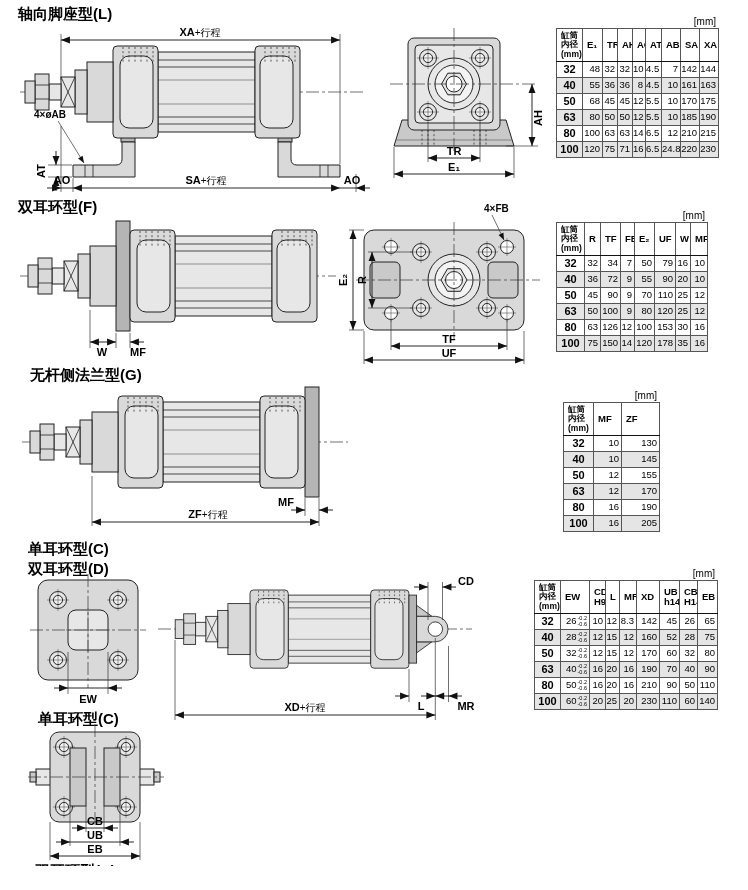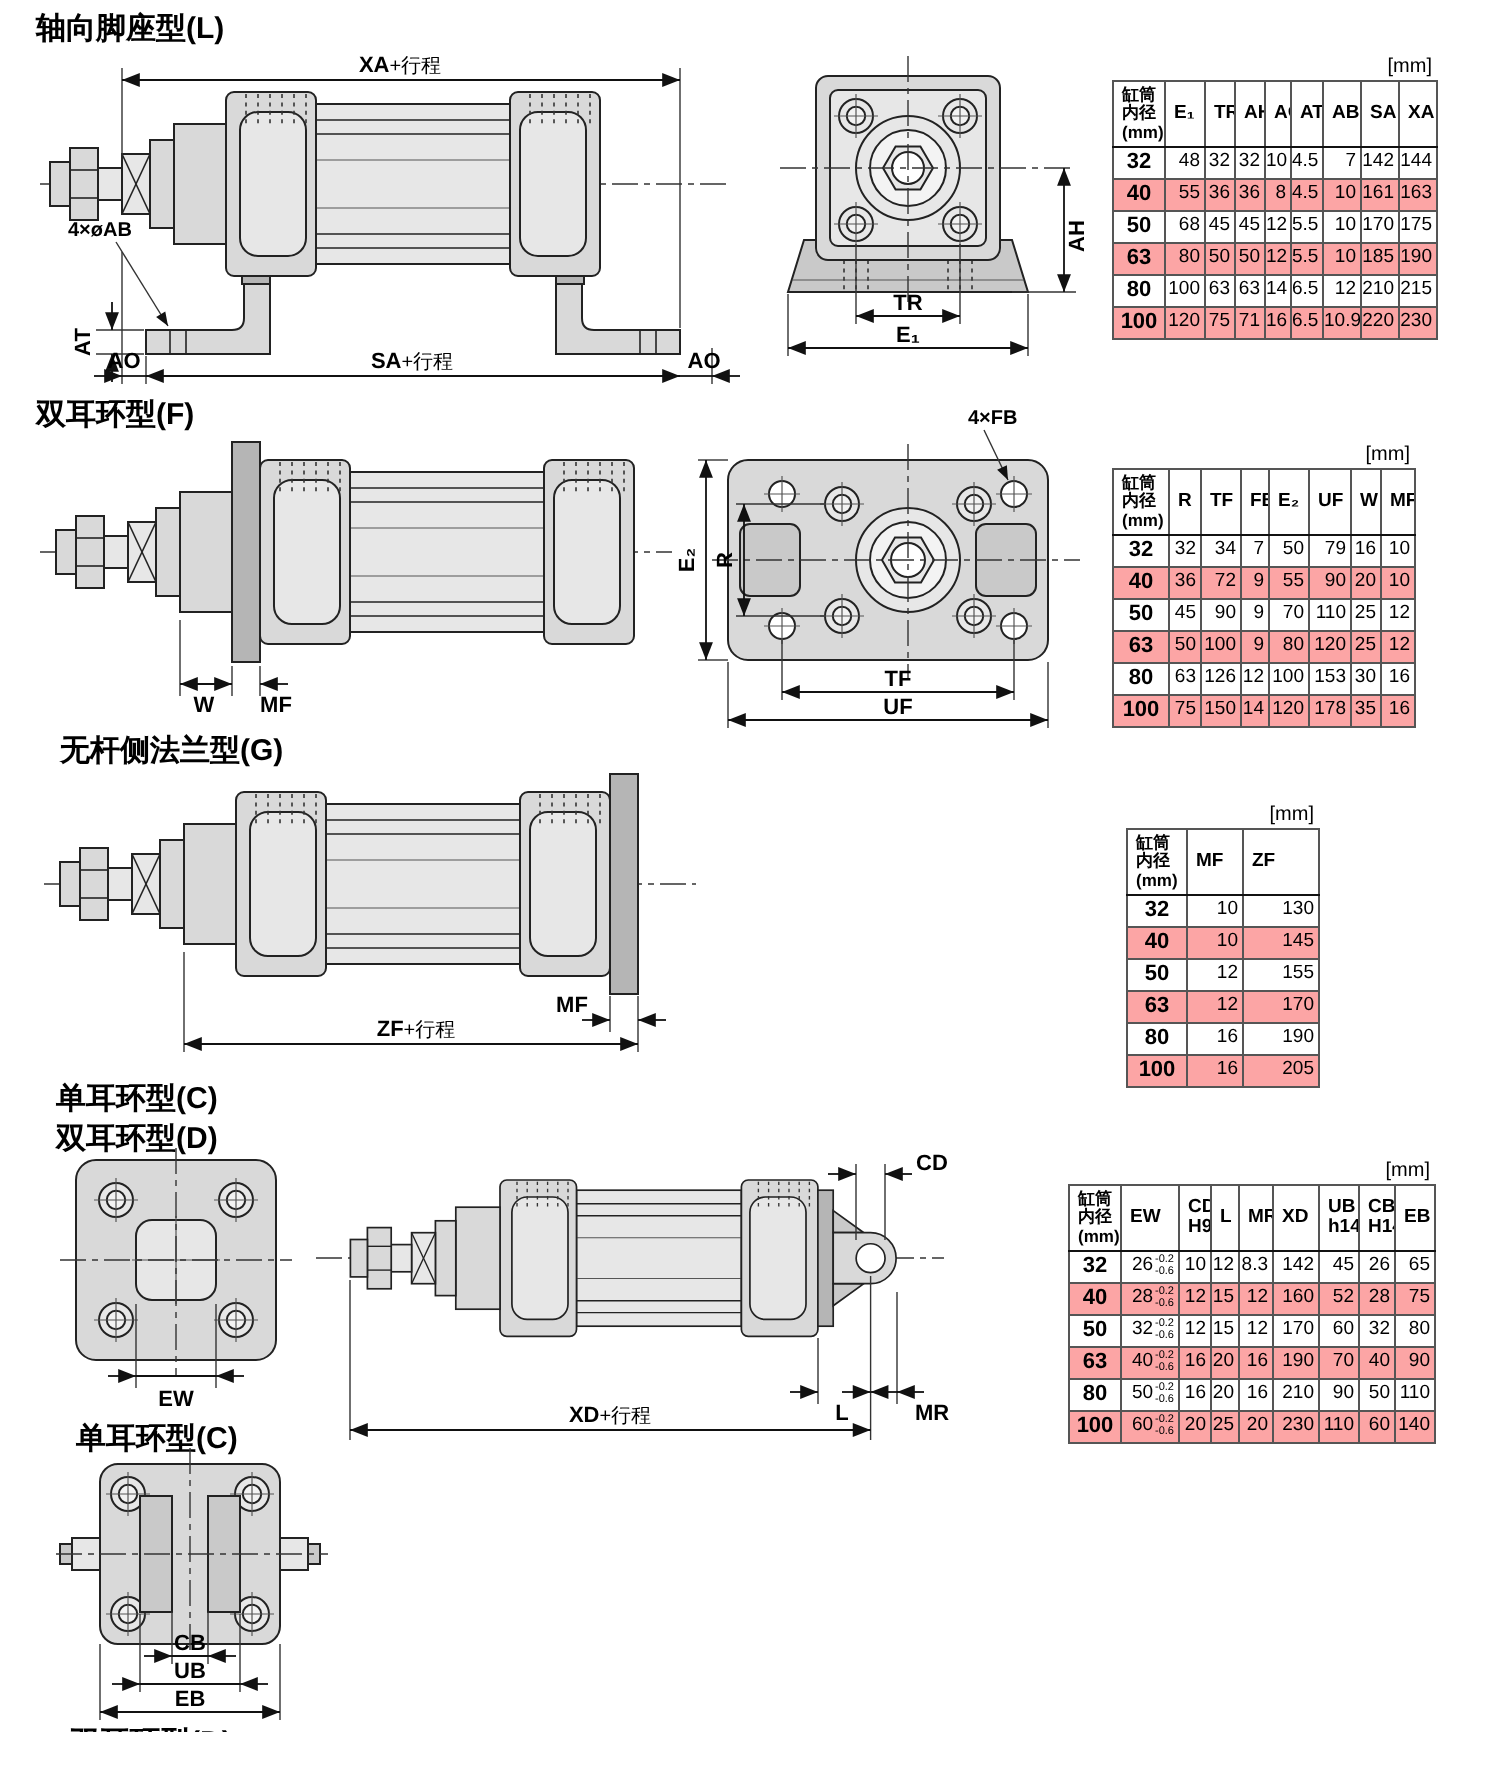--- a/index.html
+++ b/index.html
@@ -21,28 +21,28 @@
   .cl{stroke:#333;stroke-width:.7;stroke-dasharray:13 3 3 3;fill:none}
   .dim{stroke:#111;stroke-width:.9;fill:none}
   .ext{stroke:#333;stroke-width:.7;fill:none}
   text{fill:#000}
   .dlab{font:bold 11px "Liberation Sans",sans-serif}
   .dsm{font:bold 10px "Liberation Sans",sans-serif}
   .sfx{font-weight:normal;font-size:10px}
 
   
   .tblwrap{position:absolute}
-  .unit{font-size:10px;text-align:right;margin:12px 2px 1px 0}
+  .unit{font-size:10px;text-align:right;margin:0 2px 1px 0}
   table{border-collapse:collapse;table-layout:fixed;border:1.4px solid #222;background:#fff;width:100%}
   th,td{border:.8px solid #555;overflow:hidden}
   thead th{font-size:9.5px;font-weight:bold;text-align:left;white-space:pre-line;line-height:1.1;padding:2px 4px;border-bottom:1.8px solid #111}
   th.boreh{font-size:8.5px}
   tbody td{font-size:9.5px;text-align:right;padding:1px 2px 1px 0;height:13px;line-height:1.15;white-space:nowrap}
   td.bore{font-size:11px;font-weight:bold;text-align:center;padding:1px 0}
-  tr.alt{background:#fca5a5}
+  tr.alt{background:#e5e5e5}
   .tol{display:inline-block;vertical-align:-2px;margin-left:1px;line-height:1}
   .tol span{display:block;font-size:5.5px;line-height:1.05}
 </style>
 </head>
 <body>
 
 <div class="page">
 
   <svg width="0" height="0" style="position:absolute" aria-hidden="true">
     <defs>
@@ -425,21 +425,21 @@
             <td>210</td>
             <td>215</td>
           </tr>
           <tr class="alt">
             <td class="bore">100</td>
             <td>120</td>
             <td>75</td>
             <td>71</td>
             <td>16</td>
             <td>6.5</td>
-            <td>10.9</td>
+            <td>24.8</td>
             <td>220</td>
             <td>230</td>
           </tr>
         </tbody>
       </table>
     </div>
   <div class="tblwrap" style="left:556px;top:210px;width:151px">
     <div class="unit">[mm]</div>
   <table>
         <colgroup>

